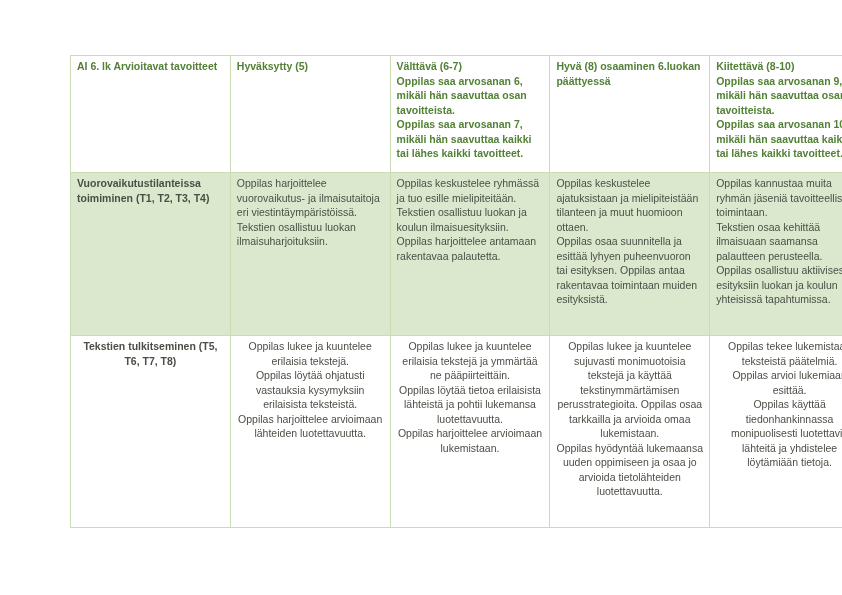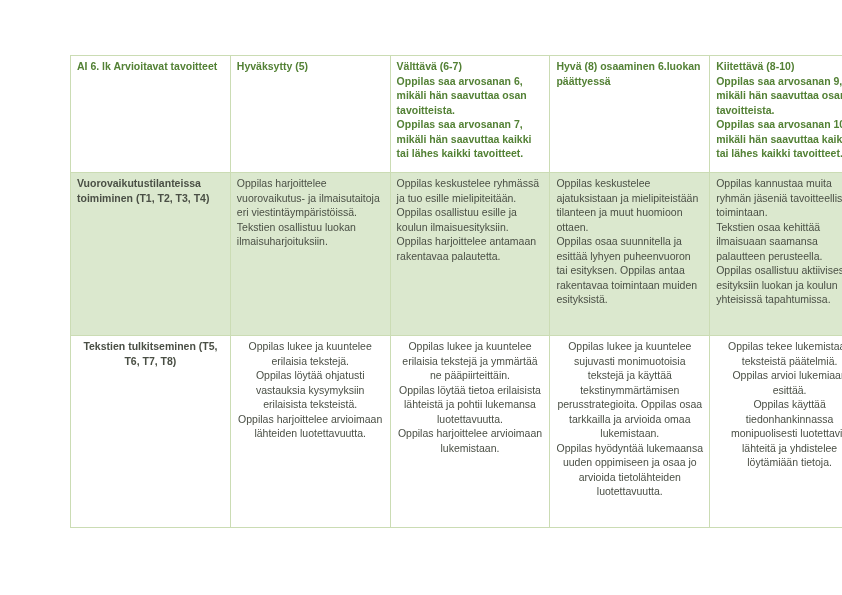--- a/index.html
+++ b/index.html
@@ -83,21 +83,21 @@
     <tr class="row-1 green-row">
       <td class="title-cell">
         <div class="para">Vuorovaikutustilanteissa toimiminen (T1, T2, T3, T4)</div>
       </td>
       <td>
         <div class="para">Oppilas harjoittelee vuorovaikutus- ja ilmaisutaitoja eri viestintäympäristöissä.</div>
         <div class="para">Tekstien osallistuu luokan ilmaisuharjoituksiin.</div>
       </td>
       <td>
         <div class="para">Oppilas keskustelee ryhmässä ja tuo esille mielipiteitään.</div>
-        <div class="para">Oppilas osallistuu esille ja koulun ilmaisuesityksiin.</div>
+        <div class="para">Tekstien osallistuu luokan ja koulun ilmaisuesityksiin.</div>
         <div class="para">Oppilas harjoittelee antamaan rakentavaa palautetta.</div>
       </td>
       <td>
         <div class="para">Oppilas keskustelee ajatuksistaan ja mielipiteistään tilanteen ja muut huomioon ottaen.</div>
         <div class="para">Oppilas osaa suunnitella ja esittää lyhyen puheenvuoron tai esityksen. Oppilas antaa rakentavaa toimintaan muiden esityksistä.</div>
       </td>
       <td>
         <div class="para">Oppilas kannustaa muita ryhmän jäseniä tavoitteelliseen toimintaan.</div>
         <div class="para">Tekstien osaa kehittää ilmaisuaan saamansa palautteen perusteella.</div>
         <div class="para">Oppilas osallistuu aktiivisesti esityksiin luokan ja koulun yhteisissä tapahtumissa.</div>

